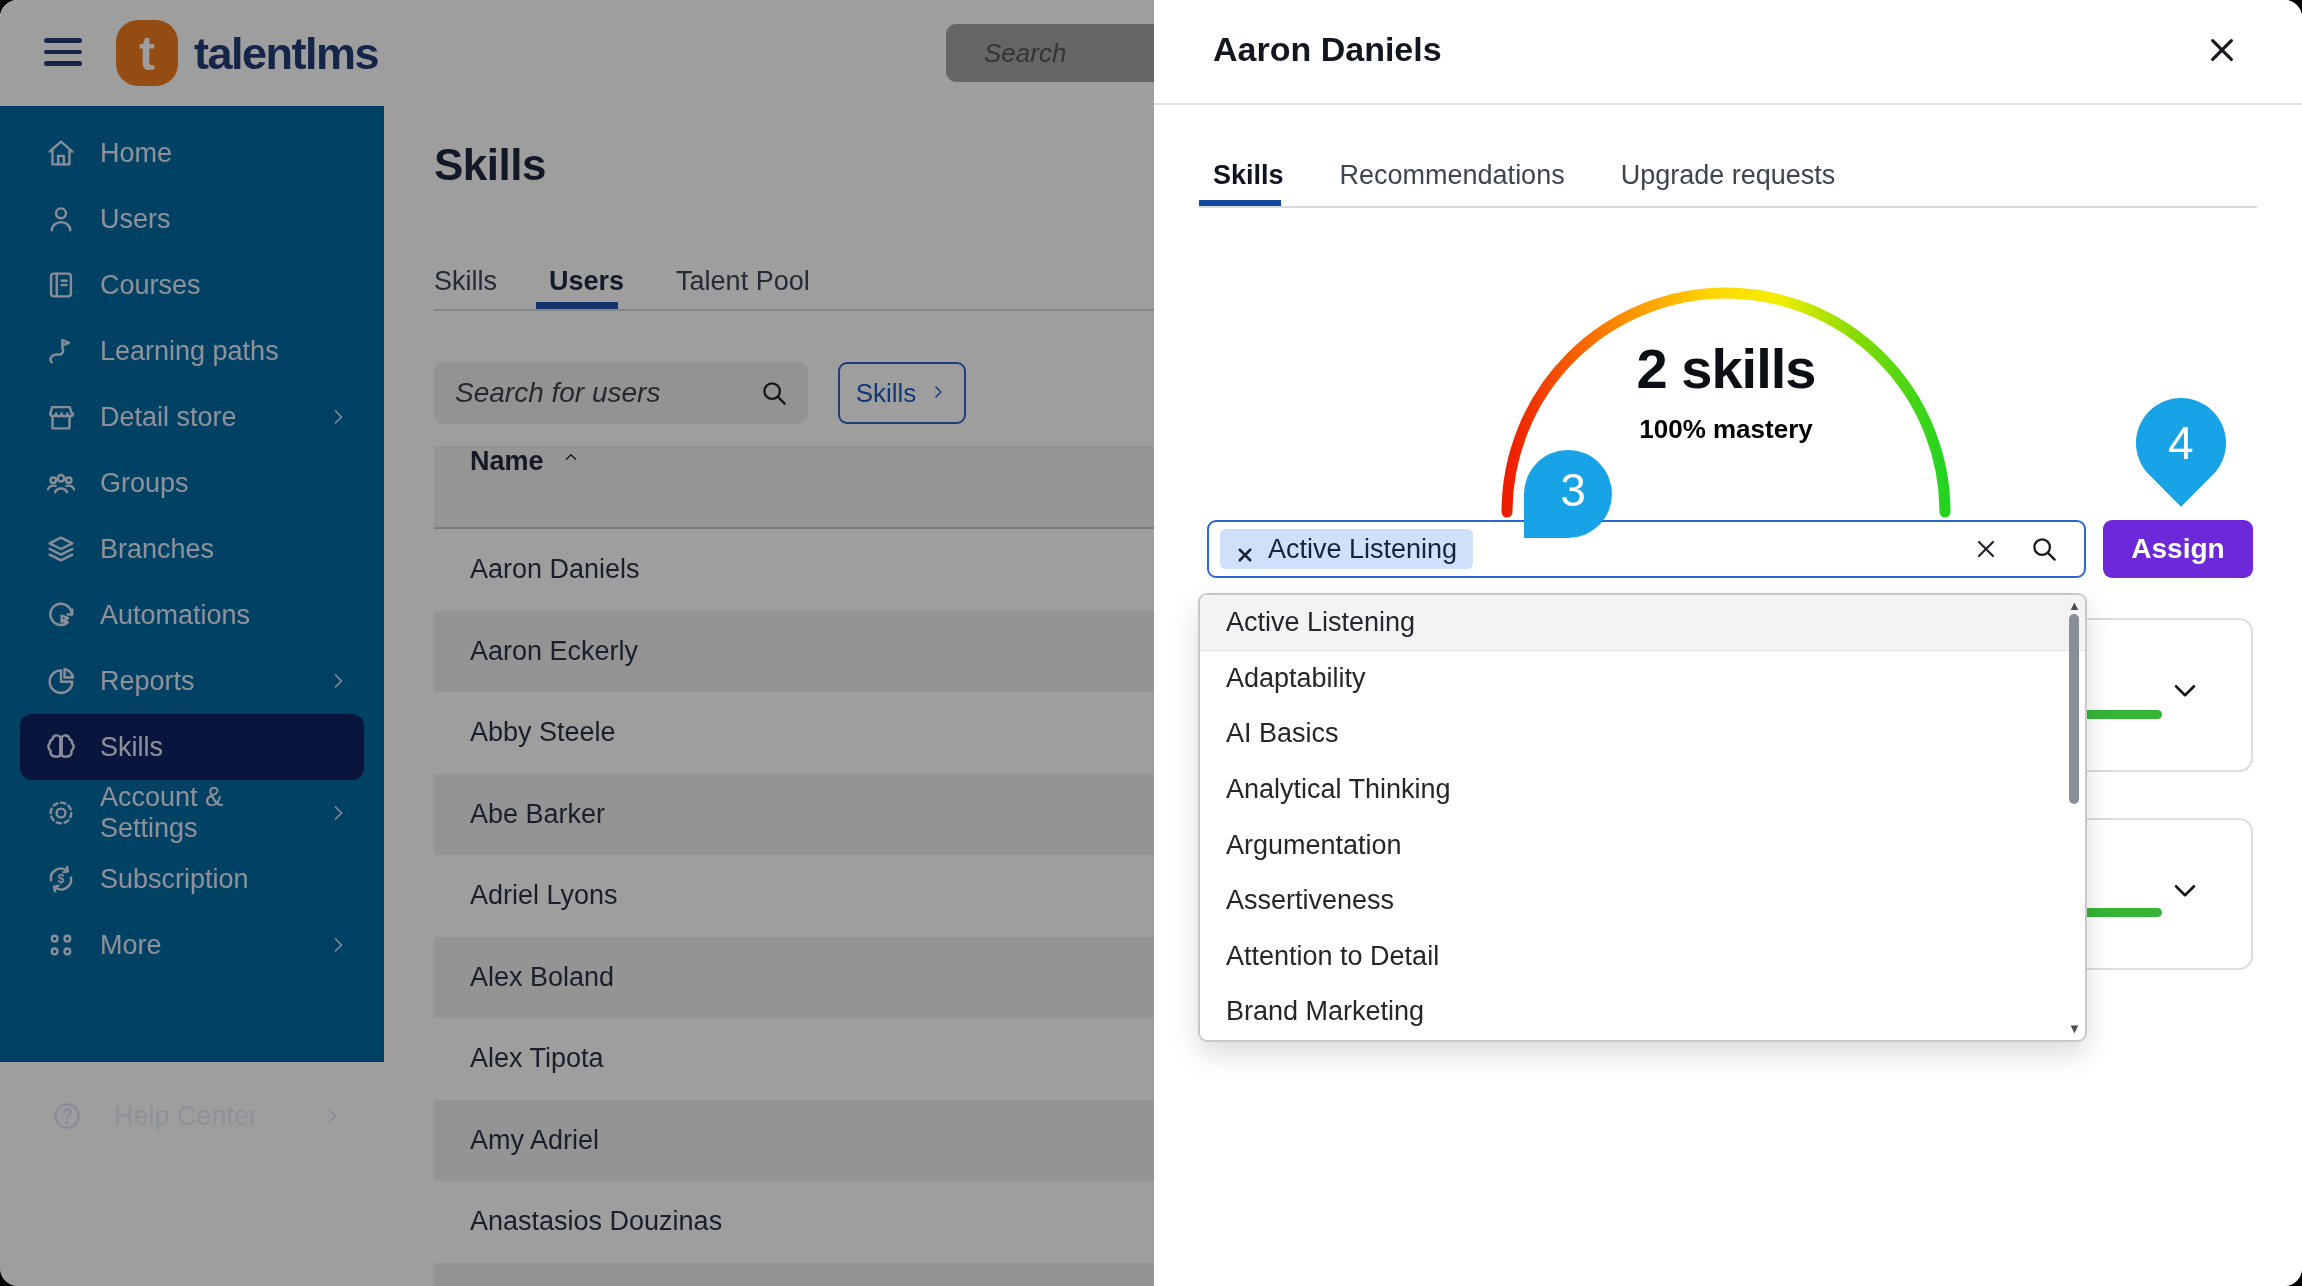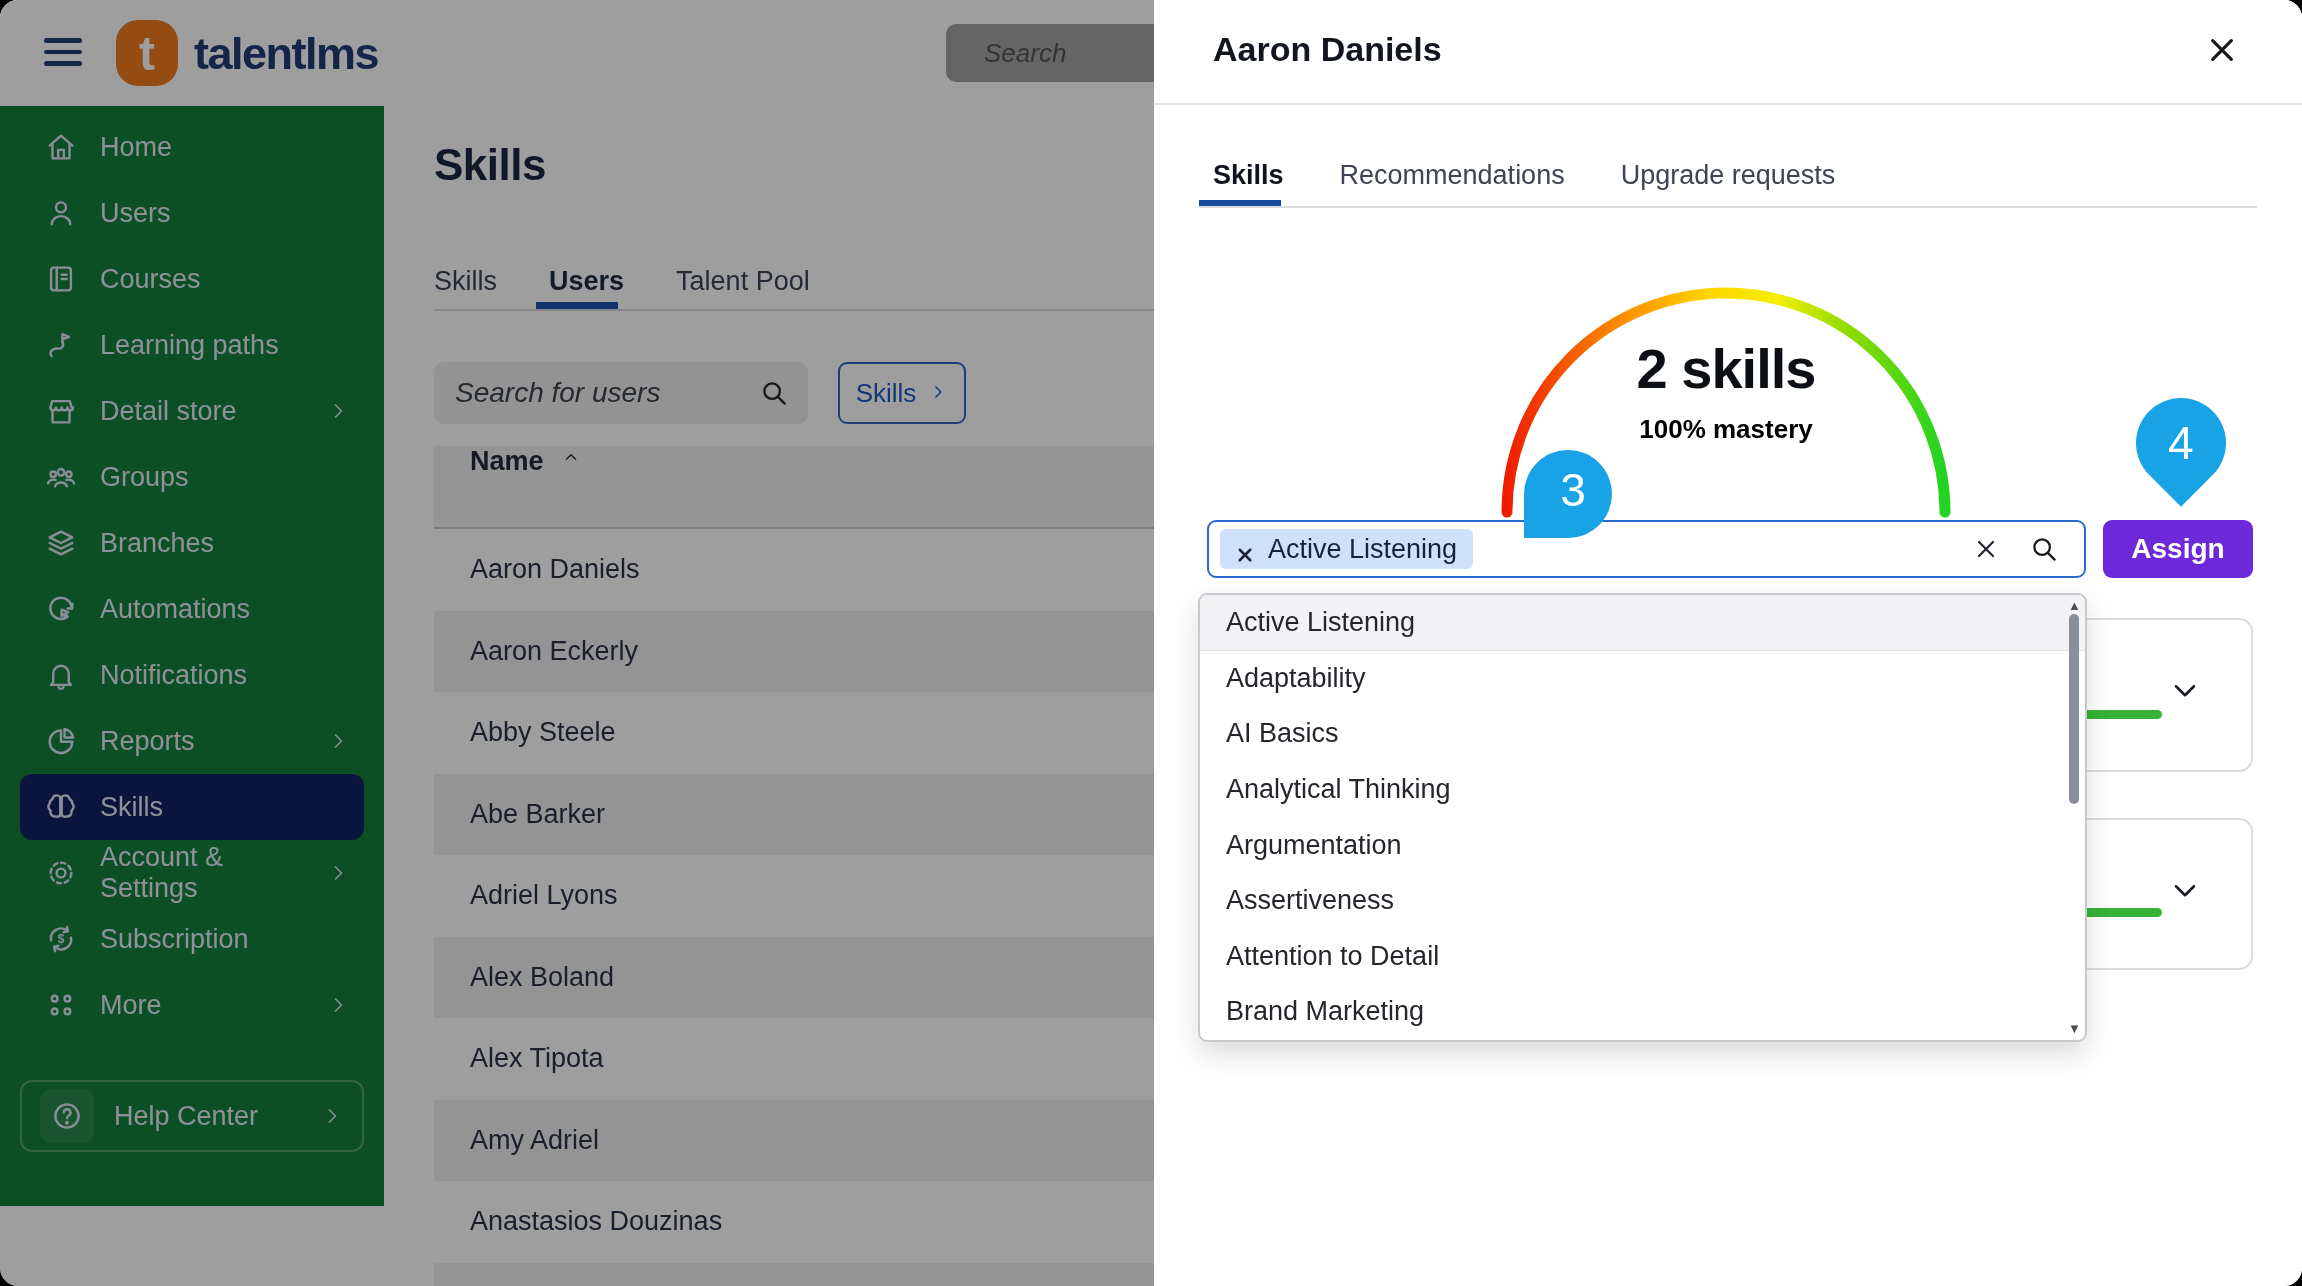--- a/index.html
+++ b/index.html
@@ -14,22 +14,22 @@
   .logo-mark{position:absolute;left:116px;top:20px;width:62px;height:66px;background:#ef7b1f;
              border-radius:22px;display:flex;align-items:center;justify-content:center;
              color:#fff;font-size:48px;font-weight:bold;}
   .logo-text{position:absolute;left:194px;top:28px;font-size:45px;font-weight:bold;color:#233a77;letter-spacing:-1.5px;}
   .top-search{position:absolute;left:946px;top:24px;width:400px;height:58px;background:#a3a3a3;border-radius:10px;}
   .top-search input{position:absolute;inset:0;border:0;background:transparent;outline:none;
                     padding-left:38px;font-style:italic;font-size:26px;color:#444;font-family:inherit;}
   .top-search input::placeholder{color:#555;opacity:1;}
 
   
-  .sidebar{position:absolute;left:0;top:106px;width:384px;height:1100px;background:#15803d;
-           padding-top:8px;box-sizing:border-box;}
+  .sidebar{position:absolute;left:0;top:106px;width:384px;height:956px;background:#0369a1;
+           padding-top:14px;box-sizing:border-box;}
   .nav-item{height:66px;margin:0 20px;display:flex;align-items:center;border-radius:12px;
             color:#e6ebf7;cursor:pointer;padding:0 14px 0 24px;box-sizing:border-box;}
   .nav-item .icon{width:34px;height:34px;flex:0 0 34px;color:#dde4f4;}
   .nav-item .icon svg{width:34px;height:34px;}
   .nav-item .lbl{margin-left:22px;font-size:27px;}
   .nav-item .chev{margin-left:auto;width:24px;height:24px;color:#d6ddf0;}
   .nav-item .chev svg{width:24px;height:24px;}
   .nav-item.active{background:#0f2361;}
   .help-box{position:absolute;left:20px;top:1080px;width:344px;height:72px;border:2px solid rgba(255,255,255,0.28);
             border-radius:12px;display:flex;align-items:center;color:#e6ebf7;cursor:pointer;box-sizing:border-box;padding:0 18px;}
@@ -230,28 +230,20 @@
       <div class="nav-item">
         <span class="icon"><svg viewBox="0 0 24 24" fill="none" stroke="currentColor" stroke-width="1.7" stroke-linecap="round" stroke-linejoin="round">
             <path d="M19.5 11.5a7.5 7.5 0 1 0-2.7 5.8"></path>
             <path d="M20 8.3v3.4h-3.4"></path>
             <path d="m12.5 12.5 4.5 1.7-1.9.8 1.2 2-1.4.8-1.2-2.1-1.4 1.3z"></path>
           </svg></span>
         <span class="lbl">Automations</span>
 
       </div>
 
-      <div class="nav-item">
-        <span class="icon"><svg viewBox="0 0 24 24" fill="none" stroke="currentColor" stroke-width="1.7" stroke-linecap="round" stroke-linejoin="round">
-            <path d="M6.5 17v-6a5.5 5.5 0 0 1 11 0v6l1.5 2h-14z"></path>
-            <path d="M10.3 20.6a1.8 1.8 0 0 0 3.4 0"></path>
-          </svg></span>
-        <span class="lbl">Notifications</span>
-
-      </div>
 
       <div class="nav-item">
         <span class="icon"><svg viewBox="0 0 24 24" fill="none" stroke="currentColor" stroke-width="1.7" stroke-linecap="round" stroke-linejoin="round">
             <path d="M12 4.5a8 8 0 1 0 8 8h-8z"></path>
             <path d="M14.5 3.5a8 8 0 0 1 6 6h-6z"></path>
           </svg></span>
         <span class="lbl">Reports</span>
         <span class="chev"><svg viewBox="0 0 24 24" fill="none" stroke="currentColor" stroke-width="1.7" stroke-linecap="round" stroke-linejoin="round">
             <path d="m9.5 6 6 6-6 6"></path>
           </svg></span>

